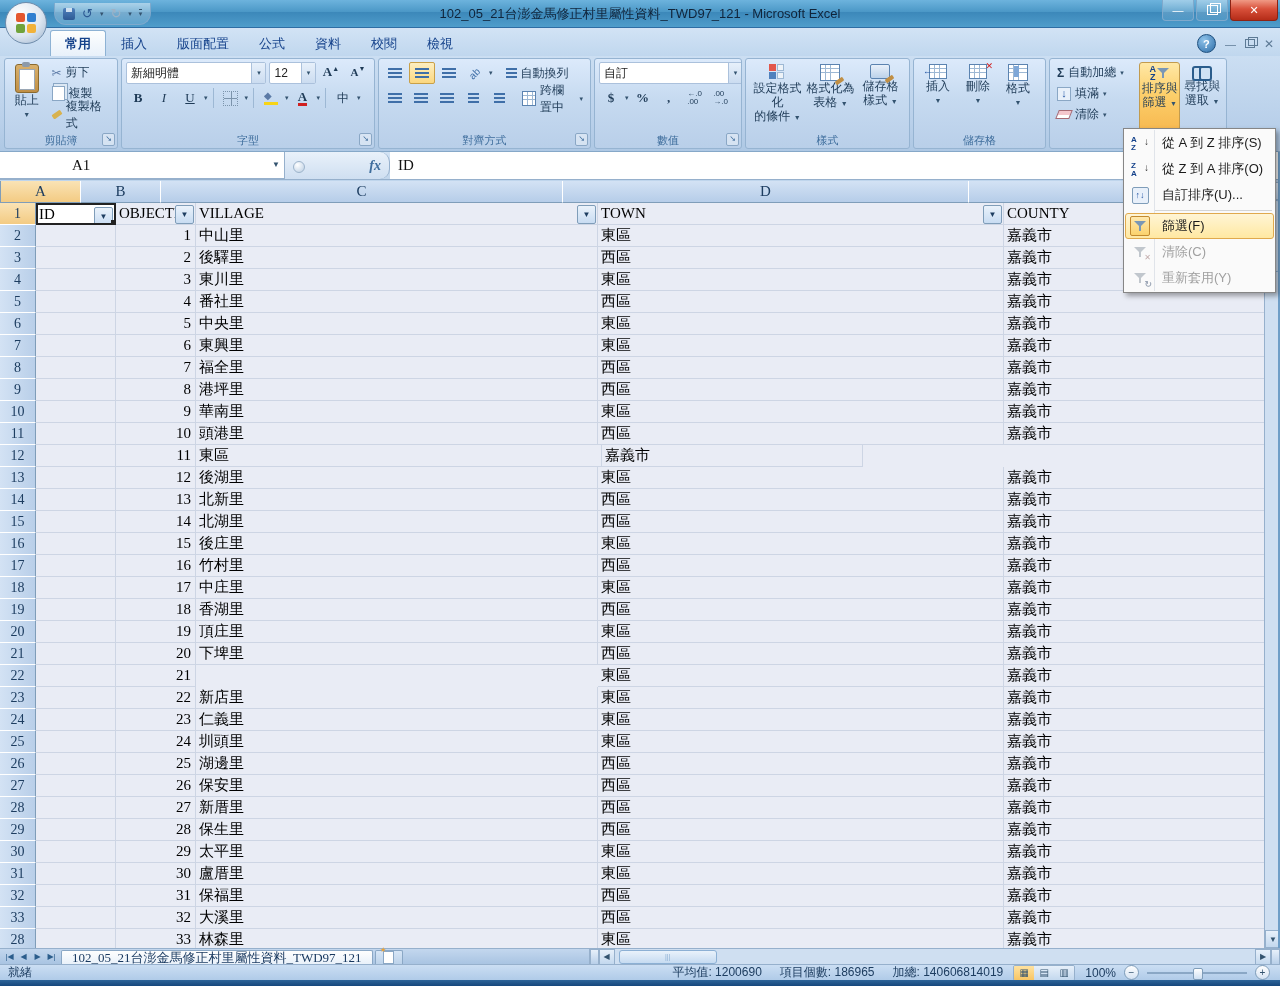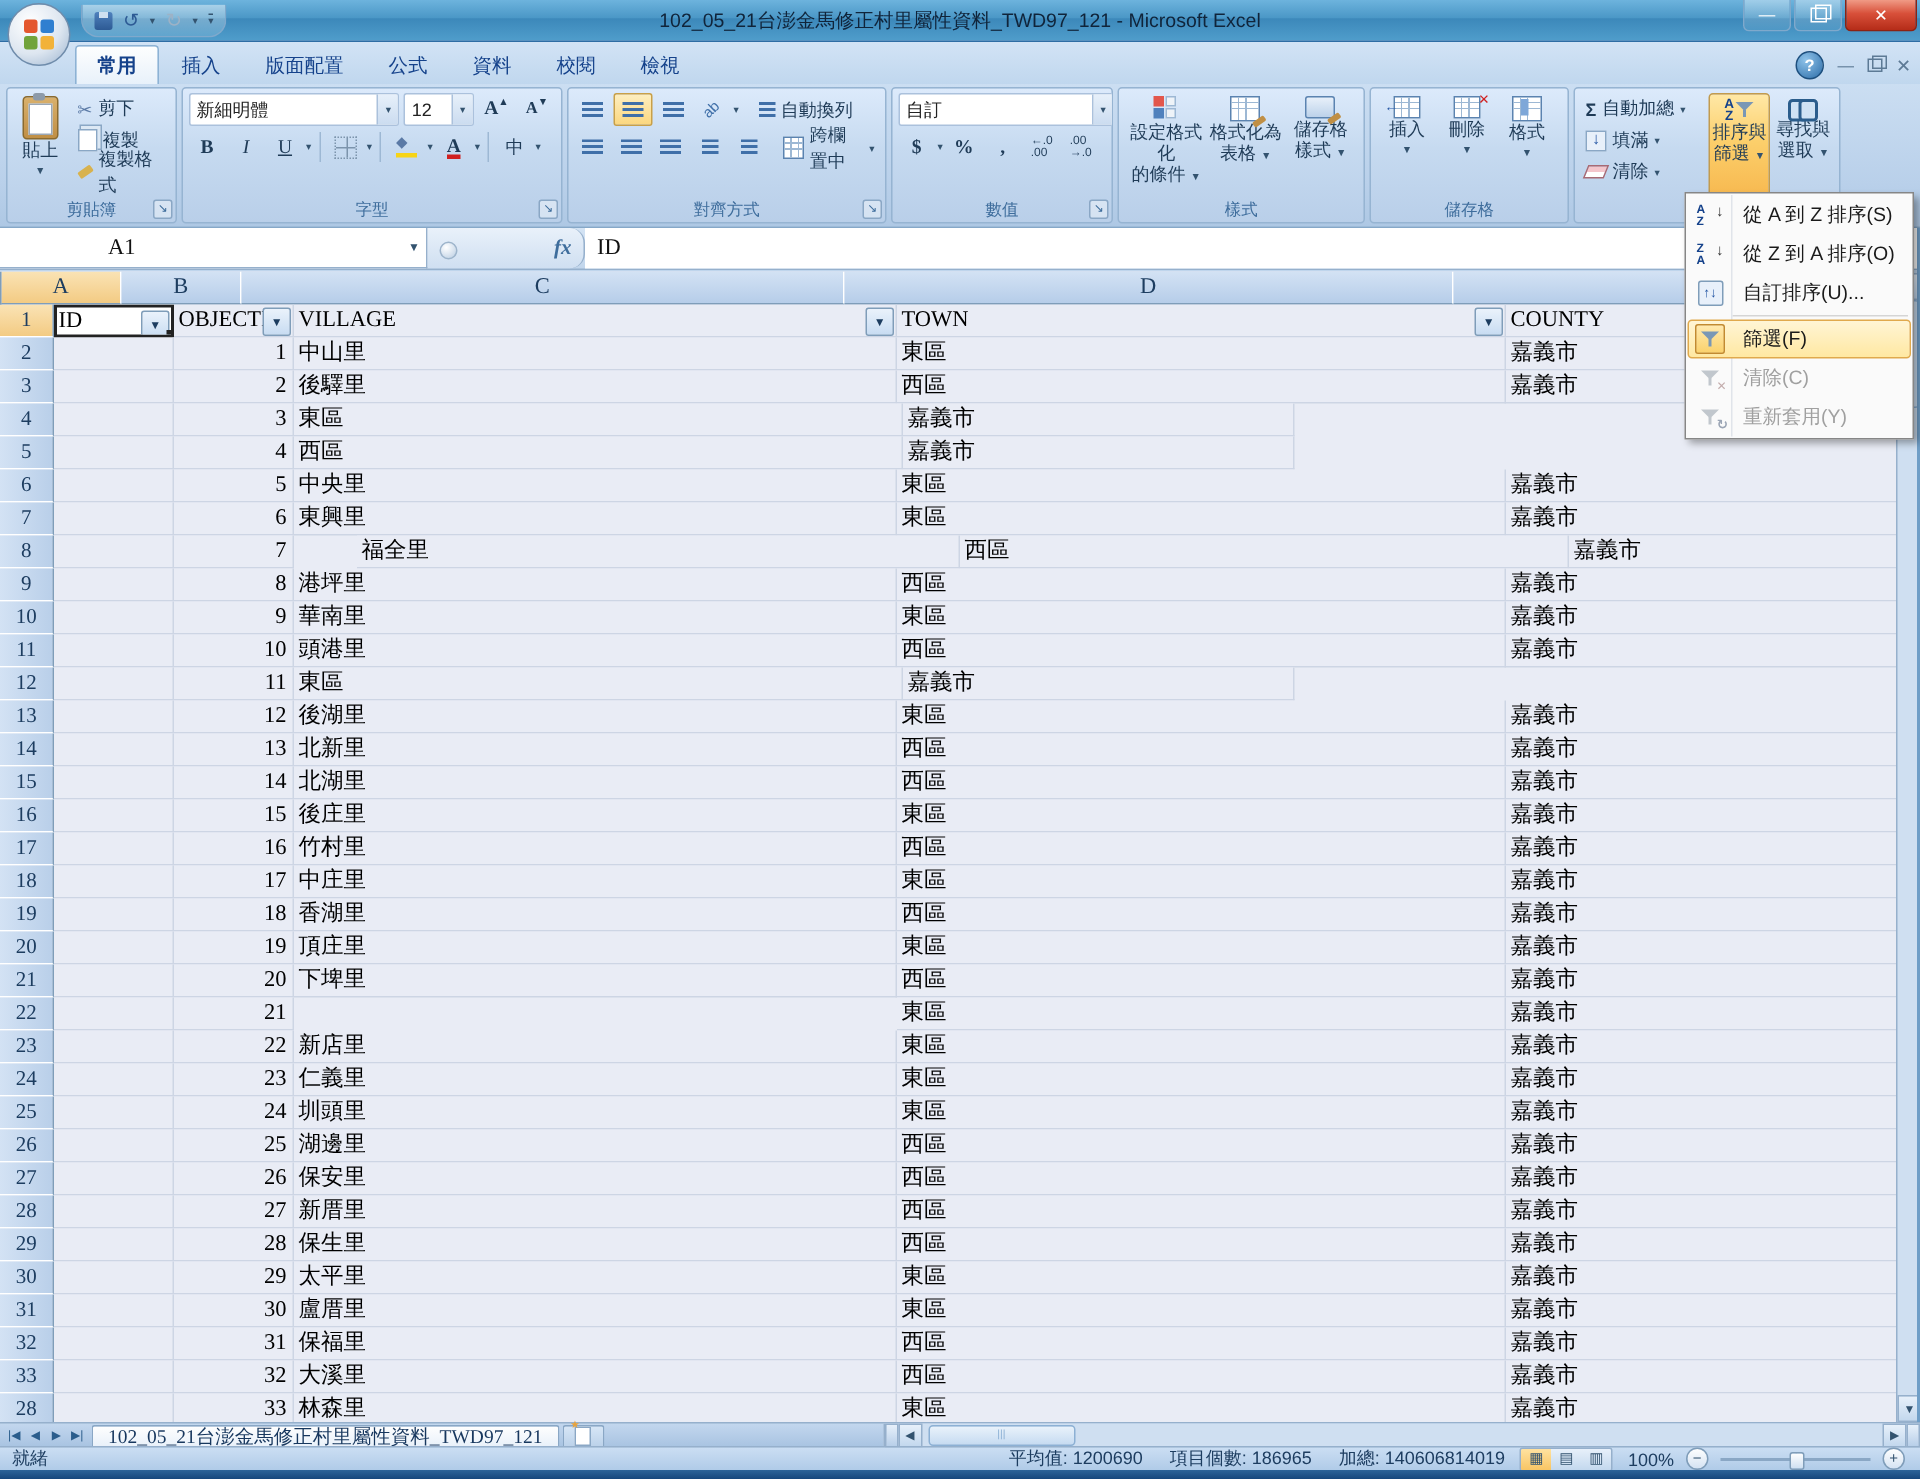--- a/index.html
+++ b/index.html
@@ -549,27 +549,29 @@
         <div class="gc" style="width: 80px;"></div>
         <div class="gc num" style="width: 80px;">2</div>
         <div class="gc" style="width: 402px;">後驛里</div>
         <div class="gc" style="width: 406px;">西區</div>
         <div class="gc" style="width: 261px;">嘉義市</div>
       </div>
       <div class="grid-row">
         <div class="rh">4</div>
         <div class="gc" style="width: 80px;"></div>
         <div class="gc num" style="width: 80px;">3</div>
+        <div class="gc" style="width: 402px;">東川里</div>
         <div class="gc" style="width: 406px;">東區</div>
         <div class="gc" style="width: 261px;">嘉義市</div>
       </div>
       <div class="grid-row">
         <div class="rh">5</div>
         <div class="gc" style="width: 80px;"></div>
         <div class="gc num" style="width: 80px;">4</div>
+        <div class="gc" style="width: 402px;">番社里</div>
         <div class="gc" style="width: 406px;">西區</div>
         <div class="gc" style="width: 261px;">嘉義市</div>
       </div>
       <div class="grid-row">
         <div class="rh">6</div>
         <div class="gc" style="width: 80px;"></div>
         <div class="gc num" style="width: 80px;">5</div>
         <div class="gc" style="width: 402px;">中央里</div>
         <div class="gc" style="width: 406px;">東區</div>
         <div class="gc" style="width: 261px;">嘉義市</div>
@@ -579,21 +581,21 @@
         <div class="gc" style="width: 80px;"></div>
         <div class="gc num" style="width: 80px;">6</div>
         <div class="gc" style="width: 402px;">東興里</div>
         <div class="gc" style="width: 406px;">東區</div>
         <div class="gc" style="width: 261px;">嘉義市</div>
       </div>
       <div class="grid-row">
         <div class="rh">8</div>
         <div class="gc" style="width: 80px;"></div>
         <div class="gc num" style="width: 80px;">7</div>
-        <div class="gc" style="width: 402px; margin-left: 42px;">福全里</div>
+        <div class="gc" style="width: 402px;">福全里</div>
         <div class="gc" style="width: 406px;">西區</div>
         <div class="gc" style="width: 261px;">嘉義市</div>
       </div>
       <div class="grid-row">
         <div class="rh">9</div>
         <div class="gc" style="width: 80px;"></div>
         <div class="gc num" style="width: 80px;">8</div>
         <div class="gc" style="width: 402px;">港坪里</div>
         <div class="gc" style="width: 406px;">西區</div>
         <div class="gc" style="width: 261px;">嘉義市</div>

